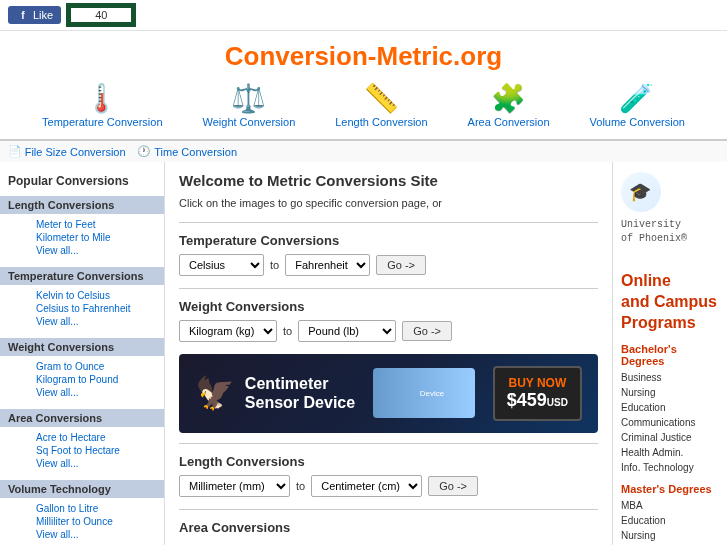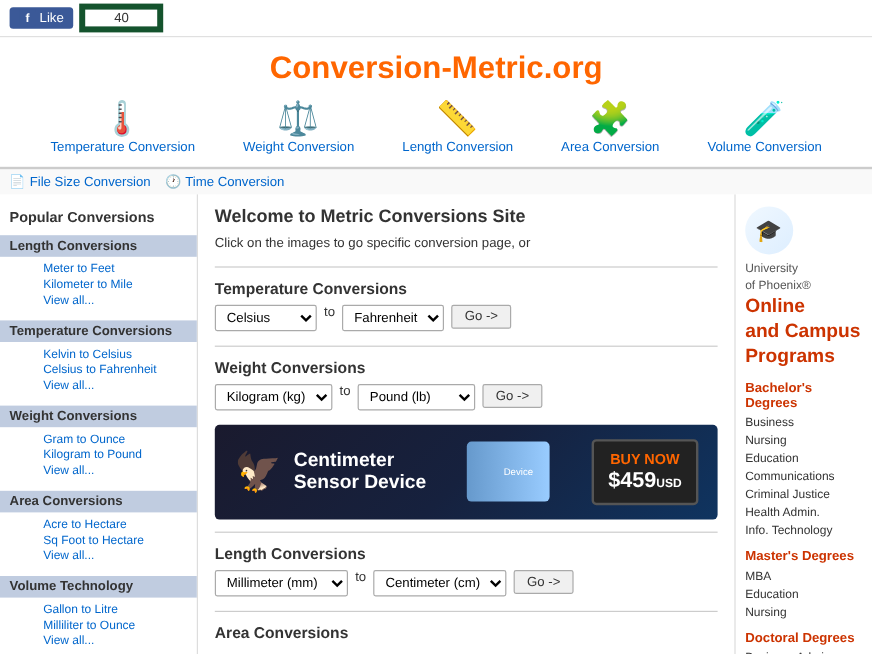--- a/index.html
+++ b/index.html
@@ -35,36 +35,36 @@
     
     #content { flex: 1; padding: 10px 14px; }
     #content h2 { font-size: 15px; font-weight: bold; color: #333; margin-bottom: 6px; }
     #content p { font-size: 11px; color: #333; margin-bottom: 4px; line-height: 1.5; }
 
     .section-divider { border: none; border-top: 1px solid #ccc; margin: 10px 0; }
 
     .conversion-section { margin-bottom: 12px; }
     .conversion-section h3 { font-size: 13px; font-weight: bold; color: #333; margin-bottom: 6px; }
 
-    .conversion-row { display: flex; align-items: flex-start; gap: 6px; margin-bottom: 6px; }
+    .conversion-row { display: flex; align-items: center; gap: 6px; margin-bottom: 6px; }
     .conversion-row select { padding: 3px 5px; font-size: 11px; border: 1px solid #aaa; border-radius: 2px; background: #fff; }
     .conversion-row .to-label { font-size: 11px; color: #333; }
     .go-btn { background: #f0f0f0; border: 1px solid #aaa; padding: 3px 10px; font-size: 11px; cursor: pointer; border-radius: 2px; color: #333; }
 
     
     .ad-banner { background: linear-gradient(135deg, #1a1a2e 0%, #16213e 50%, #0f3460 100%); border-radius: 4px; padding: 12px 16px; margin: 8px 0; display: flex; align-items: center; justify-content: space-between; color: #fff; min-height: 70px; }
     .ad-banner-left { display: flex; align-items: center; gap: 10px; }
     .ad-eagle { font-size: 32px; }
     .ad-text { }
     .ad-text h3 { font-size: 16px; font-weight: bold; color: #fff; line-height: 1.2; }
     .ad-price-box { background: #222; border: 2px solid #555; border-radius: 4px; padding: 8px 12px; text-align: center; }
     .ad-buy-now { font-size: 12px; color: #ff6600; font-weight: bold; }
     .ad-price { font-size: 18px; color: #fff; font-weight: bold; }
     .ad-price span { font-size: 10px; }
-    .ad-device-img { width: 69px; height: 50px; background: linear-gradient(to right, #6699cc, #99ccff); border-radius: 4px; display: flex; align-items: center; justify-content: center; font-size: 9px; color: #fff; padding-left: 16px; }
+    .ad-device-img { width: 102px; height: 50px; background: linear-gradient(to right, #6699cc, #99ccff); border-radius: 4px; display: flex; align-items: center; justify-content: center; font-size: 9px; color: #fff; padding-left: 16px; }
 
     
     #right-sidebar { width: 115px; min-width: 115px; padding: 10px 8px; border-left: 1px solid #ddd; background: #fff; }
     .degree-section { margin-bottom: 8px; }
     .degree-title { font-size: 11px; font-weight: bold; color: #cc3300; margin-bottom: 3px; }
     .degree-item { font-size: 10px; color: #333; line-height: 1.5; }
 
     .icon-placeholder { display: flex; align-items: center; justify-content: center; font-size: 28px; }
 
     .fb-icon { background: #3b5998; color: #fff; width: 14px; height: 14px; display: inline-flex; align-items: center; justify-content: center; font-size: 10px; font-weight: bold; border-radius: 2px; }
@@ -252,21 +252,21 @@
       <h3>Area Conversions</h3>
 
     </div>
 
   </div>
 
   <div id="right-sidebar">
     <div style="display:flex; align-items:center; gap:6px; margin-bottom:6px;">
       <div style="width:40px;height:40px;background:linear-gradient(135deg,#f0f8ff,#ddeeff);border-radius:50%;display:flex;align-items:center;justify-content:center;font-size:18px;">🎓</div>
     </div>
-    <div style="font-size:10px;color:#555;line-height:1.4;margin-bottom:0;">University<br>of Phoenix®</div>
+    <div style="font-size:10px;color:#555;line-height:1.4;margin-bottom:25px;font-family:Liberation Mono, monospace;">University<br>of Phoenix®</div>
     <div style="font-size:16px;font-weight:bold;color:#cc3300;line-height:1.3;margin-bottom:10px;">Online<br>and Campus<br>Programs</div>
 
     <div class="degree-section">
       <div class="degree-title">Bachelor's Degrees</div>
       <div class="degree-item">Business</div>
       <div class="degree-item">Nursing</div>
       <div class="degree-item">Education</div>
       <div class="degree-item">Communications</div>
       <div class="degree-item">Criminal Justice</div>
       <div class="degree-item">Health Admin.</div>

